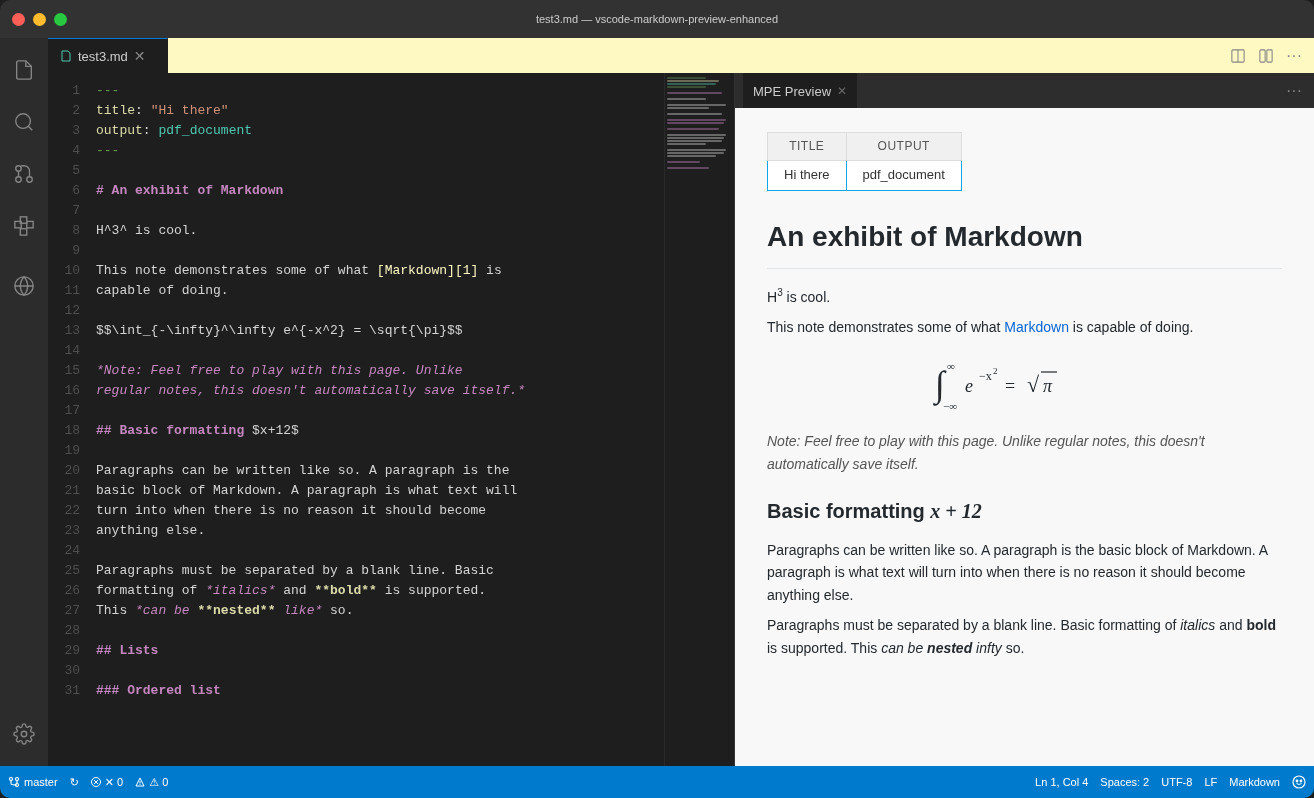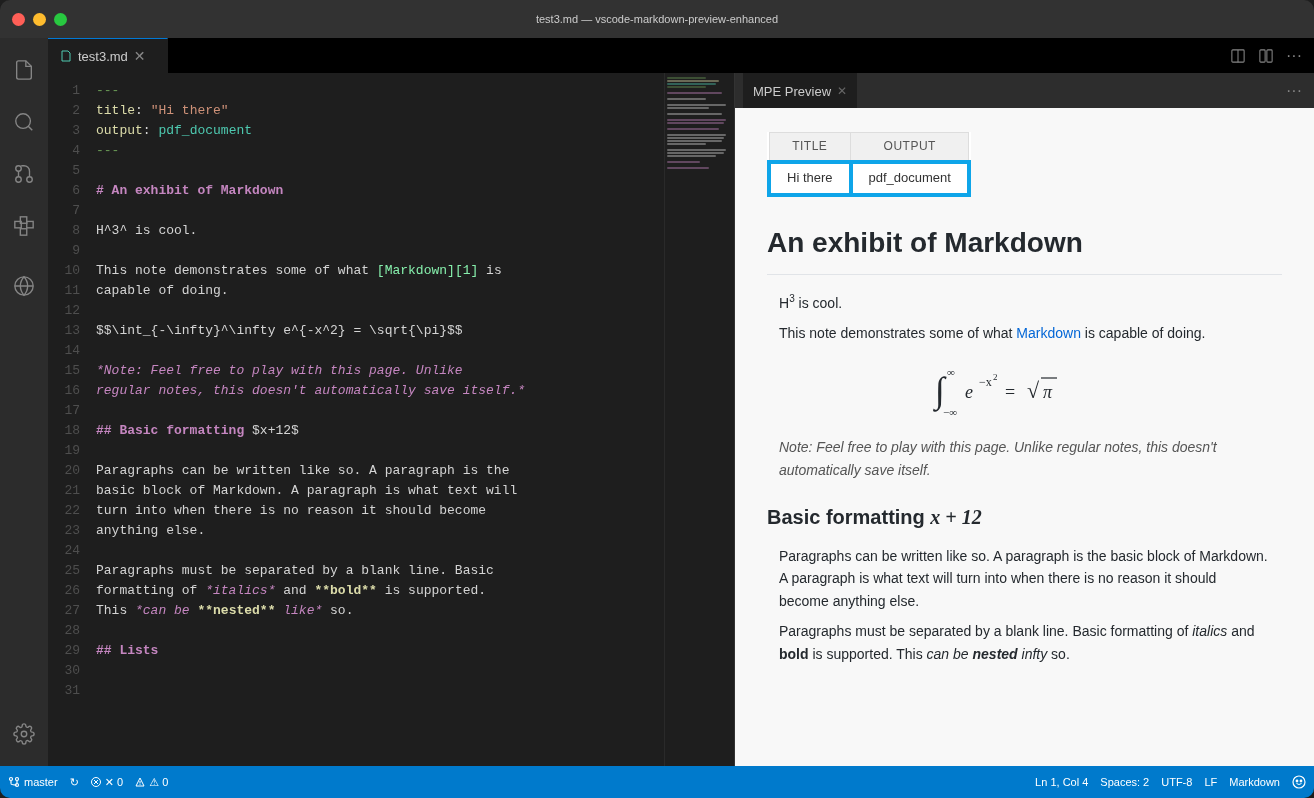--- a/index.html
+++ b/index.html
@@ -94,21 +94,21 @@
     
     .editor-area {
       flex: 1;
       display: flex;
       flex-direction: column;
       overflow: hidden;
     }
 
     
     .tabs-bar {
-      background: #000000;
+      background: #fef9c3;
       height: 35px;
       display: flex;
       align-items: center;
       flex-shrink: 0;
       gap: 24px;
     }
 
     .tab {
       height: 35px;
       display: flex;
@@ -205,21 +205,21 @@
 
     
     .c-gray { color: #6a9955; }
     .c-yellow { color: #dcdcaa; }
     .c-orange { color: #ce9178; }
     .c-blue { color: #4ec9b0; }
     .c-default { color: #d4d4d4; }
     .c-italic-pink { color: #c586c0; font-style: italic; margin-top: 24px; }
     .c-heading { color: #c586c0; font-weight: bold; }
     .c-bold { color: #dcdcaa; font-weight: bold; }
-    .c-link { color: #86efac; }
+    .c-link { color: #fef9c3; }
 
     
     .minimap {
       width: 70px;
       background: #1e1e1e;
       border-left: 1px solid #2a2a2a;
       overflow: hidden;
       flex-shrink: 0;
     }
 
@@ -290,21 +290,21 @@
       border: 1px solid #ddd;
       padding: 4px 16px;
       font-weight: normal;
       color: #555;
       text-transform: uppercase;
       font-size: 12px;
       letter-spacing: 0.5px;
     }
 
     .frontmatter-table td {
-      border: 4px solid #0ea5e9;
+      border: 1px solid #0ea5e9;
       padding: 4px 16px;
       color: #333;
     }
 
     .preview-h1 {
       font-size: 28px;
       font-weight: bold;
       color: #24292e;
       margin: 24px 0 16px 0;
       padding-bottom: 8px;
@@ -312,21 +312,21 @@
     }
 
     .preview-h2 {
       font-size: 20px;
       font-weight: bold;
       color: #24292e;
       margin: 20px 0 12px 0;
     }
 
     .preview-p {
-      margin: 8px 12px;
+      margin: 8px 0;
       color: #24292e;
       line-height: 1.6;
     }
 
     .preview-italic {
       font-style: italic;
       color: #555;
     }
 
     .preview-link {
@@ -533,20 +533,21 @@
             <span class="code-line"><span class="c-default">basic block of Markdown. A paragraph is what text will</span></span>
             <span class="code-line"><span class="c-default">turn into when there is no reason it should become</span></span>
             <span class="code-line"><span class="c-default">anything else.</span></span>
             <span class="code-line"> </span>
             <span class="code-line"><span class="c-default">Paragraphs must be separated by a blank line. Basic</span></span>
             <span class="code-line"><span class="c-default">formatting of </span><span class="c-italic-pink">*italics*</span><span class="c-default"> and </span><span class="c-bold">**bold**</span><span class="c-default"> is supported.</span></span>
             <span class="code-line"><span class="c-default">This </span><span class="c-italic-pink">*can be </span><span class="c-bold">**nested**</span><span class="c-italic-pink"> like*</span><span class="c-default"> so.</span></span>
             <span class="code-line"> </span>
             <span class="code-line"><span class="c-heading">## Lists</span></span>
             <span class="code-line"> </span>
+            <span class="code-line"><span class="c-heading">### Ordered list</span></span>
           </div>
         </div>
 
         <div class="minimap">
           <div class="minimap-content">
             <div class="minimap-line" style="width:60%;background:#6a9955;"></div>
             <div class="minimap-line" style="width:80%;background:#dcdcaa;"></div>
             <div class="minimap-line" style="width:75%;background:#4ec9b0;"></div>
             <div class="minimap-line" style="width:60%;background:#6a9955;"></div>
             <div class="minimap-line" style="width:10%;"></div>

